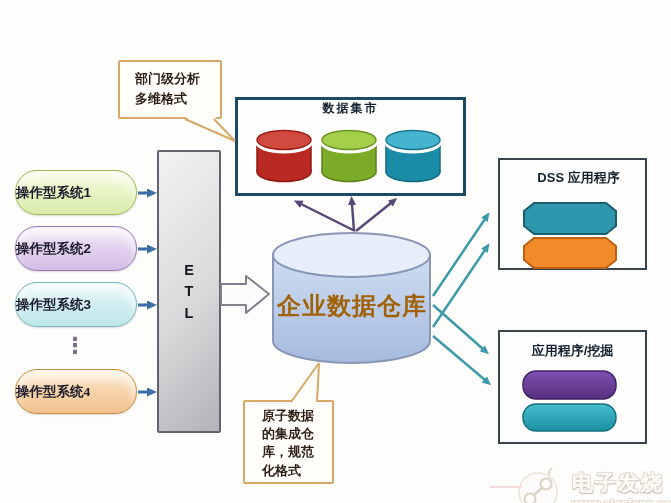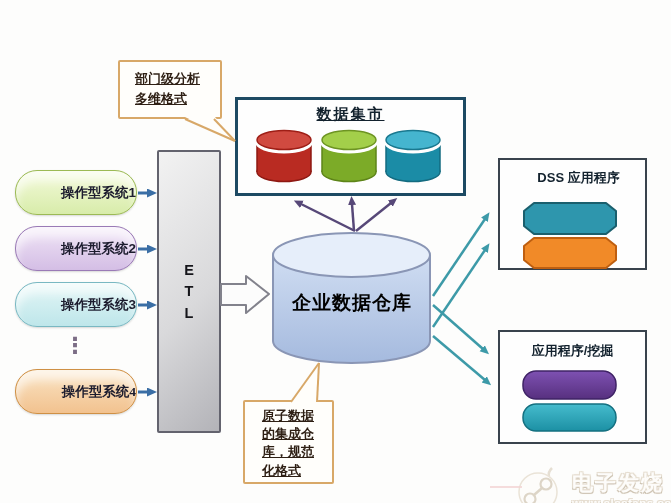--- a/index.html
+++ b/index.html
@@ -4,21 +4,21 @@
 <style>
   html,body{margin:0;padding:0;background:#ffffff;}
   *{box-sizing:border-box;}
   #canvas{
     position:relative;width:671px;height:503px;background:#fdfdfc;overflow:hidden;
     font-family:"Liberation Sans","DejaVu Sans",sans-serif;
   }
   
   .pill{
     position:absolute;left:15px;width:122px;height:45px;border-radius:22px;
-    display:flex;align-items:center;justify-content:flex-end;
+    display:flex;align-items:center;justify-content:flex-start;
     font-size:13.5px;font-weight:bold;color:#1c1c2e;
     border:1.5px solid;box-shadow:inset 0 10px 10px rgba(255,255,255,.65), 0 1px 2px rgba(0,0,0,.15);
   }
   .pill1{top:170px;background:linear-gradient(180deg,#f3fada,#d8ecaa);border-color:#9cba55;}
   .pill2{top:226px;background:linear-gradient(180deg,#f0e4f6,#d4bee5);border-color:#9a7ab6;}
   .pill3{top:282px;background:linear-gradient(180deg,#e3f6f6,#bee6ea);border-color:#79b8c2;}
   .pill4{top:369px;background:linear-gradient(180deg,#fae4c4,#f2c28f);border-color:#cf9045;font-family:Liberation Serif, serif;}
   .vdots{
     position:absolute;left:64px;top:328px;width:20px;height:38px;
     font-size:22px;font-weight:bold;color:#7c6d86;text-align:center;line-height:36px;
@@ -32,34 +32,34 @@
   }
   .etl-box span{font-size:14.5px;font-weight:bold;color:#15151a;line-height:1;}
   
   .frame{position:absolute;background:#fefefe;}
   .datamart-box{left:235px;top:97px;width:231px;height:99px;border:3px solid #1d4a63;}
   .dss-box{left:498px;top:158px;width:149px;height:112px;border:2px solid #39434d;}
   .mining-box{left:498px;top:330px;width:149px;height:114px;border:2px solid #39434d;}
   .frame-title{
     width:100%;text-align:center;font-weight:bold;color:#13222e;
   }
-  .datamart-box .frame-title{margin-top:5px;font-size:15px;letter-spacing:2px;text-decoration:underline;}
+  .datamart-box .frame-title{font-size:12px;letter-spacing:2px;}
   .dss-box .frame-title{margin-top:9px;font-size:13px;padding-left:12px;}
   .mining-box .frame-title{margin-top:10px;font-size:13px;}
   
   .callout{
     position:absolute;background:#fffefb;border:2px solid #d8a868;border-radius:2px;
-    font-size:13px;font-weight:bold;color:#2e1f14;line-height:1.5;text-decoration:underline;
+    font-size:13px;font-weight:bold;color:#2e1f14;line-height:1.5;
   }
   .callout-top{left:118px;top:60px;width:104px;height:59px;padding:7px 0 0 15px;}
   .callout-bottom{left:243px;top:400px;width:91px;height:84px;padding:5px 0 0 17px;line-height:1.4;}
   
   .warehouse-label{
     position:absolute;left:272px;top:290px;width:160px;text-align:center;
-    font-size:19px;font-weight:bold;color:#000000;letter-spacing:1px;
+    font-size:24px;font-weight:bold;color:#a16207;letter-spacing:1px;
   }
   
   #shape-layer{position:absolute;left:0;top:0;width:671px;height:503px;pointer-events:none;}
   
   .watermark{position:absolute;left:516px;top:464px;width:155px;height:58px;}
   .wm-brand{
     position:absolute;left:56px;top:5px;font-size:21px;font-weight:bold;letter-spacing:2px;
     color:#fdfcfa;text-shadow:-1px -1px 0 #e6ded1,1px -1px 0 #e6ded1,-1px 1px 0 #cfc5b5,1px 1px 0 #cfc5b5,0 0 3px #efe8dd;
   }
   .wm-url{

